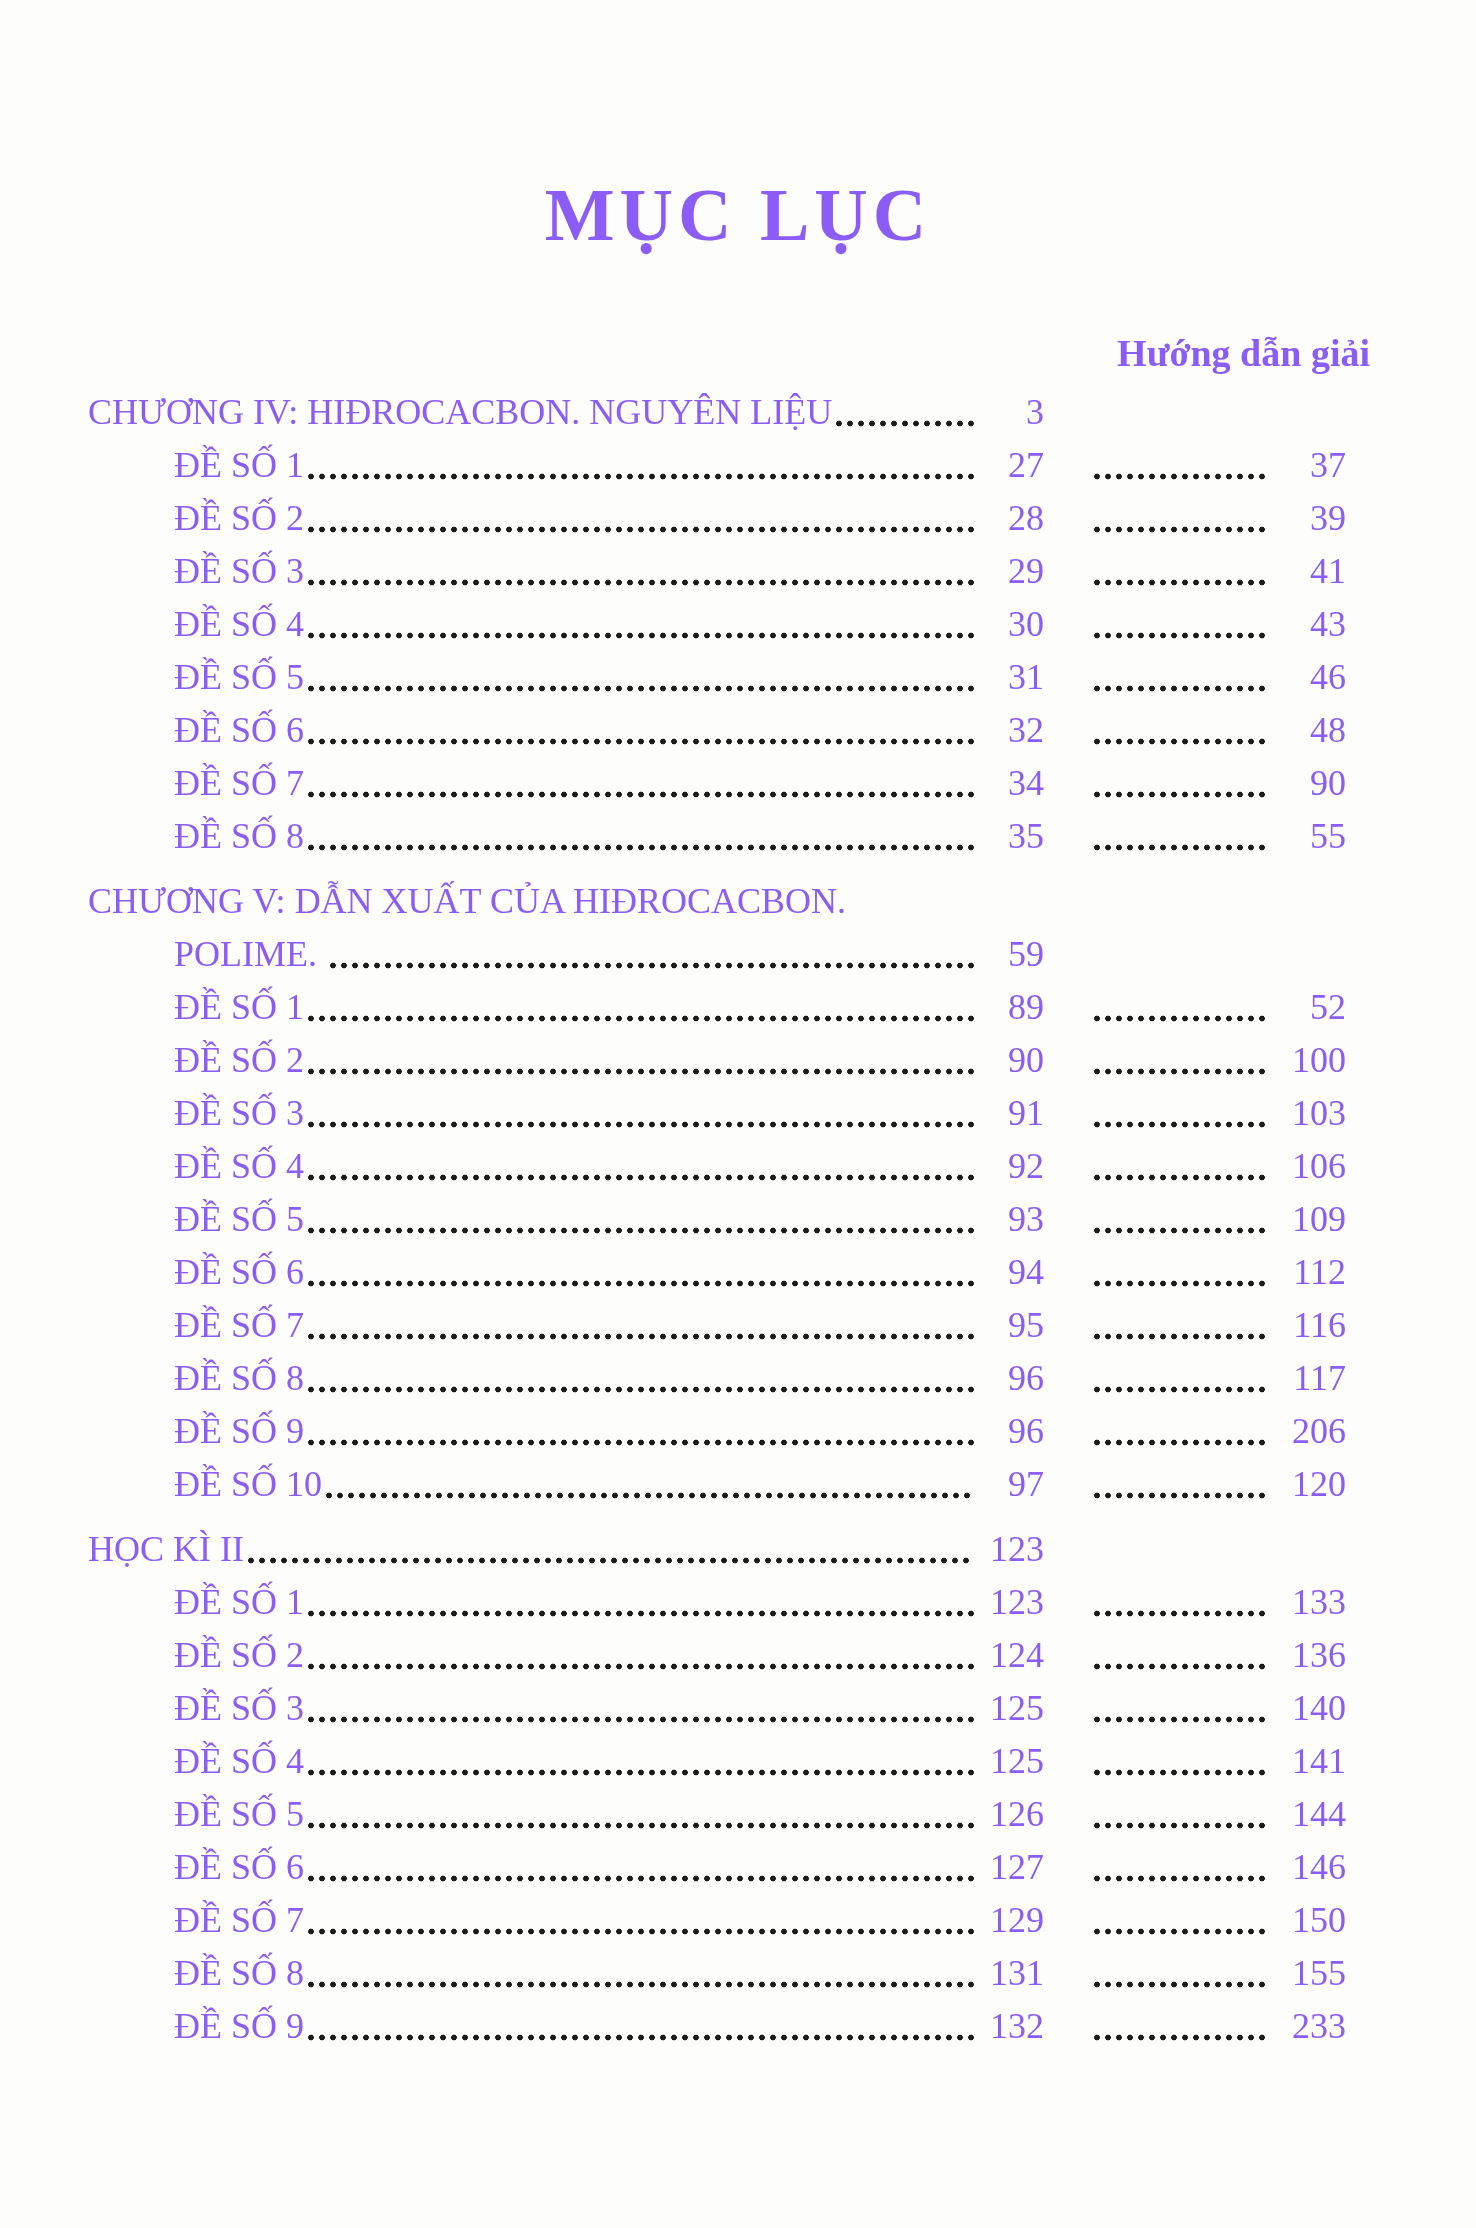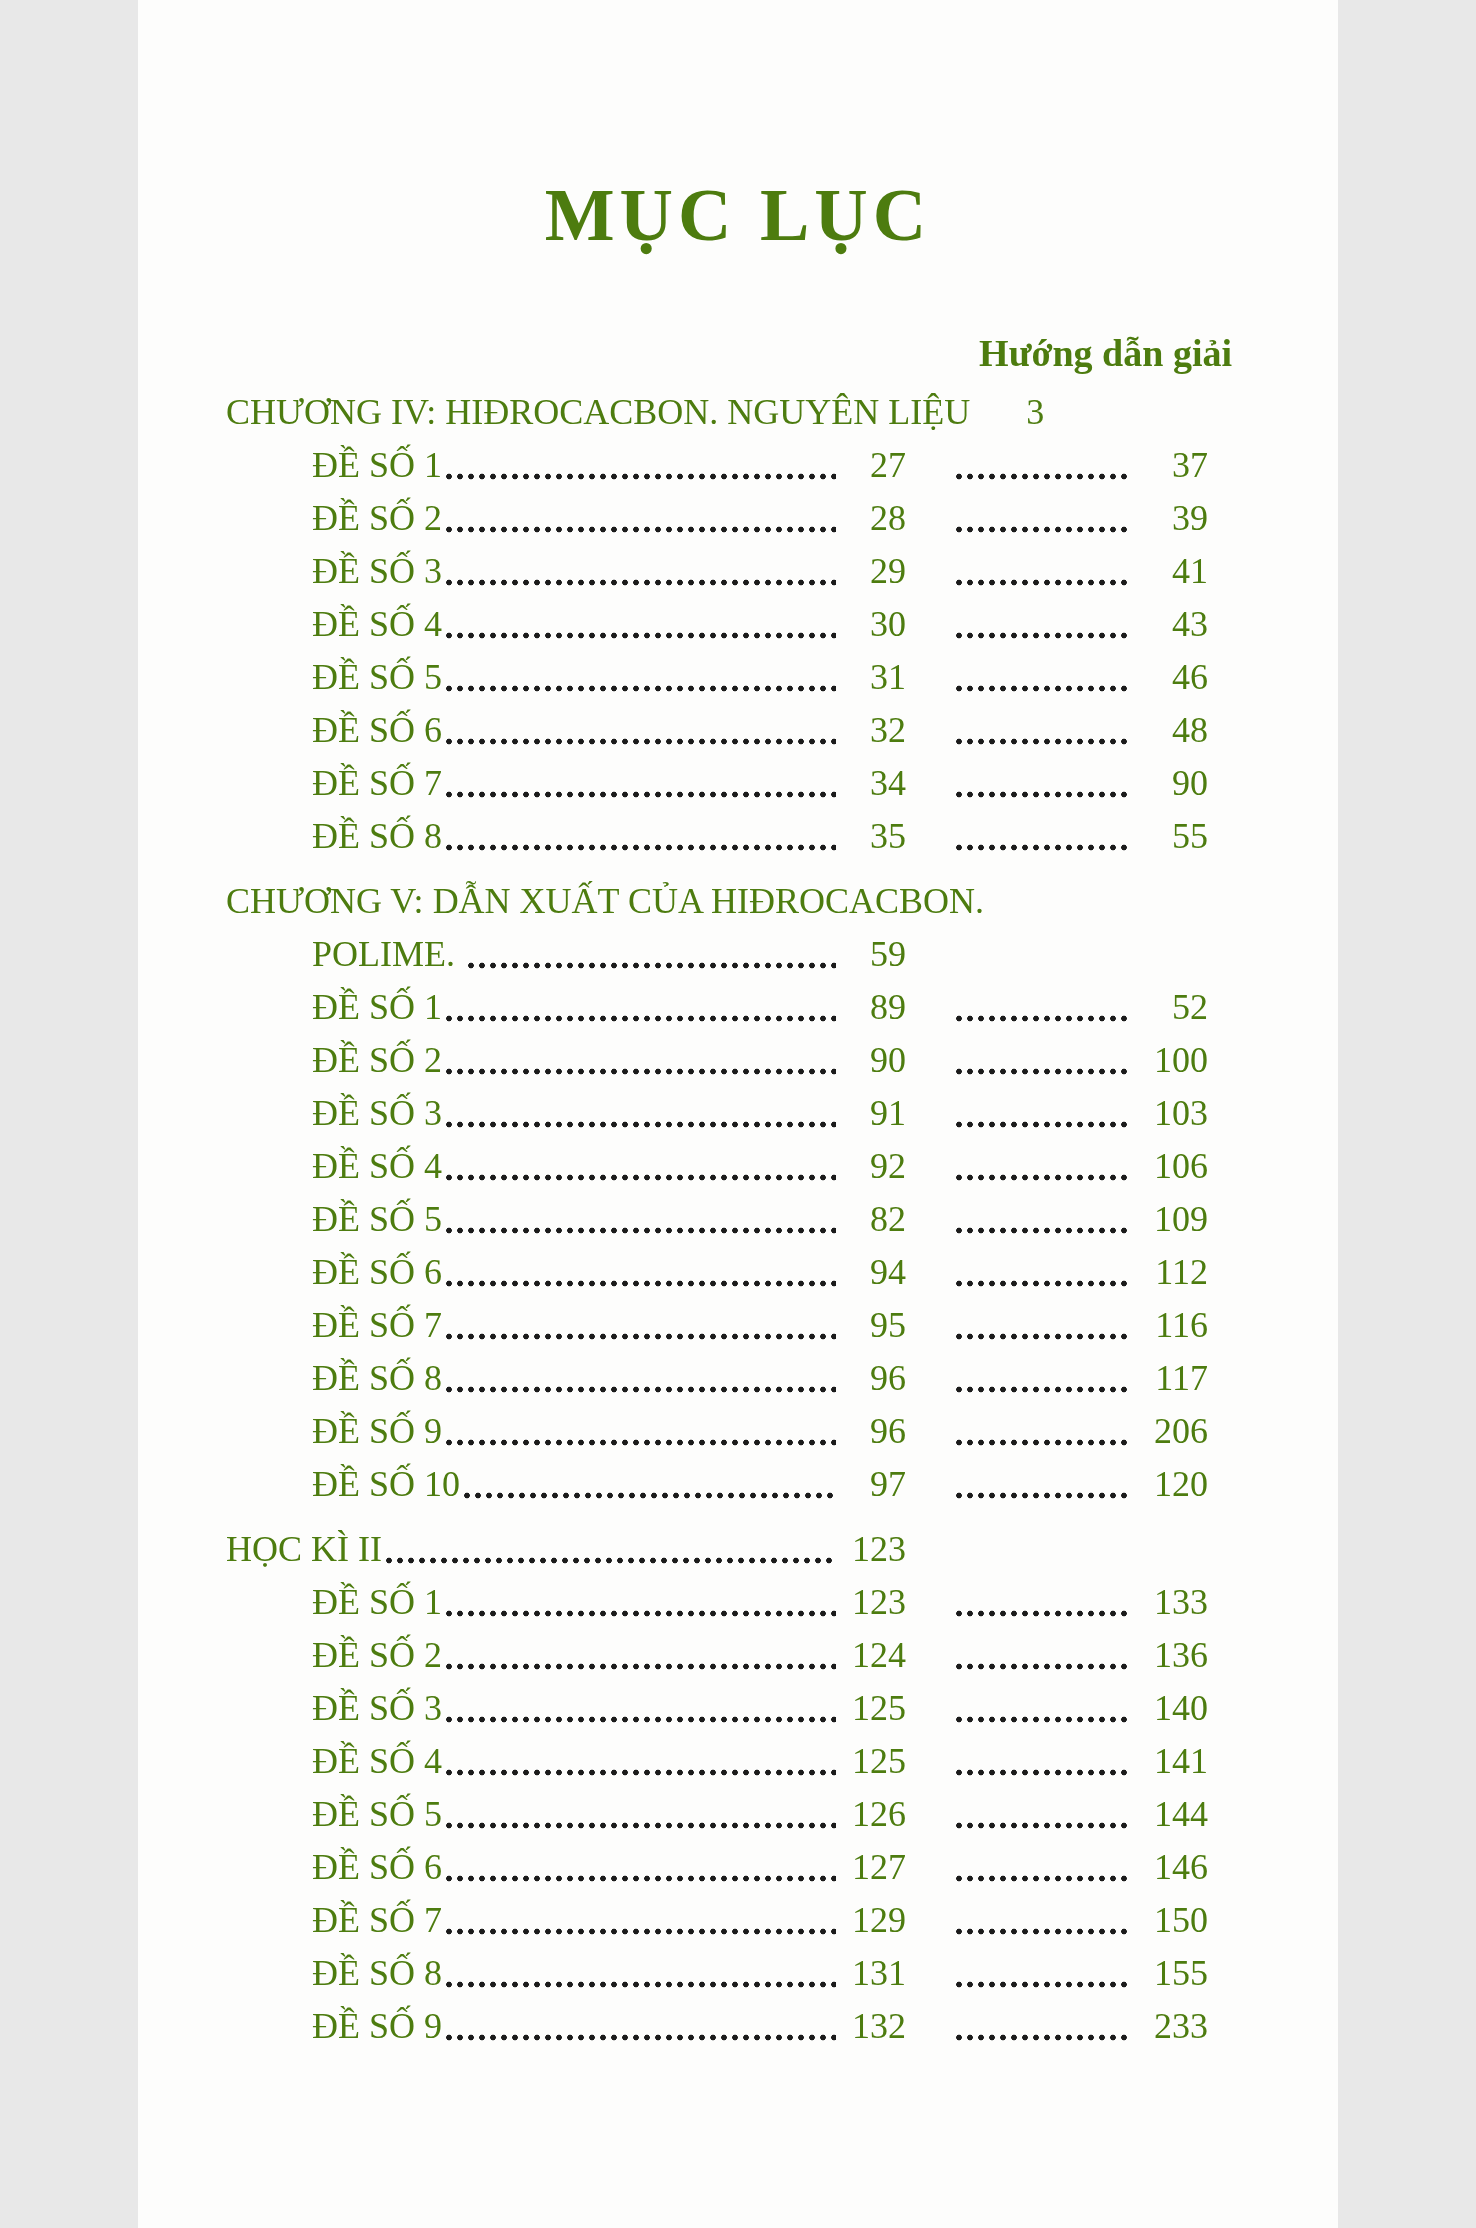--- a/index.html
+++ b/index.html
@@ -1,22 +1,22 @@
 <!DOCTYPE html>
 <html><head>
 <meta charset="utf-8">
 <style>
   html, body { margin: 0; padding: 0; background: #e8e8e8; }
   .page {
     position: relative;
-    width: 1200px;
+    width: 1476px;
     height: 2228px;
     margin: 0 auto;
     background: #fdfdfc;
-    color: #4d7c0f;
+    color: #8b5cf6;
     font-family: "Liberation Serif", "DejaVu Serif", serif;
     overflow: hidden;
     box-sizing: border-box;
   }
   .page-title {
     padding-top: 128px;
     text-align: center;
     font-size: 74px;
     font-weight: bold;
     letter-spacing: 5px;
@@ -234,21 +234,21 @@
         </span>
         <span class="sol">
           <span class="dots"></span>
           <span class="pagenum">106</span>
         </span>
       </div>
       <div class="row entry">
         <span class="left">
           <span class="label">ĐỀ SỐ 5</span>
           <span class="dots"></span>
-          <span class="pagenum">82</span>
+          <span class="pagenum">93</span>
         </span>
         <span class="sol">
           <span class="dots"></span>
           <span class="pagenum">109</span>
         </span>
       </div>
       <div class="row entry">
         <span class="left">
           <span class="label">ĐỀ SỐ 6</span>
           <span class="dots"></span>

